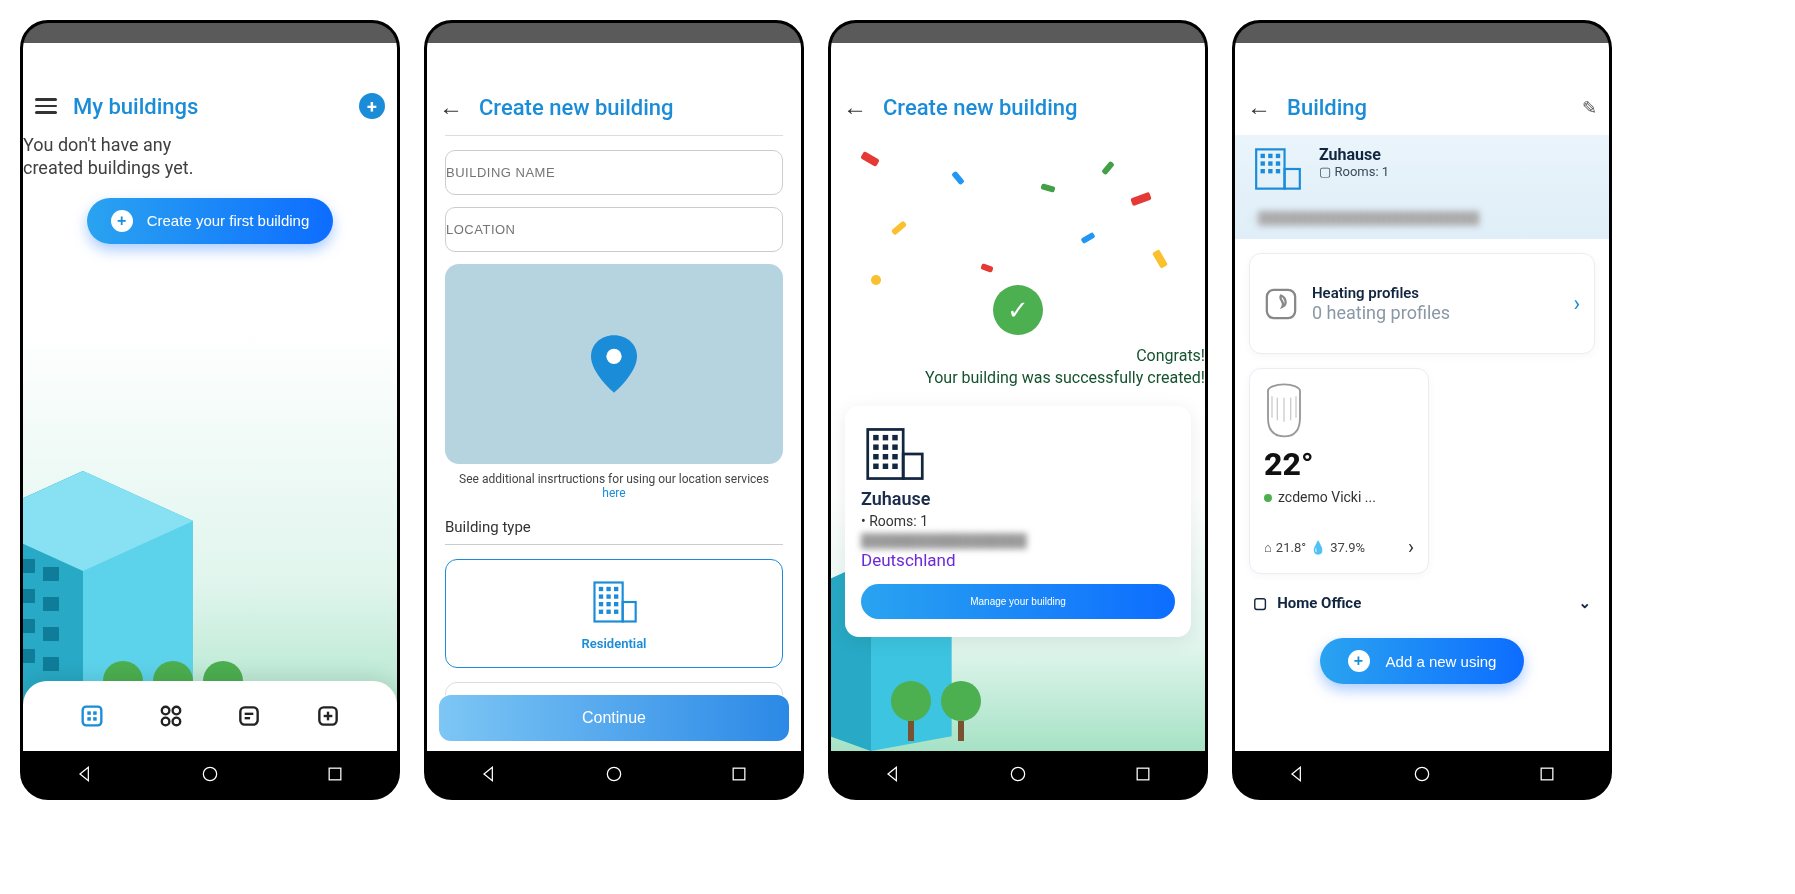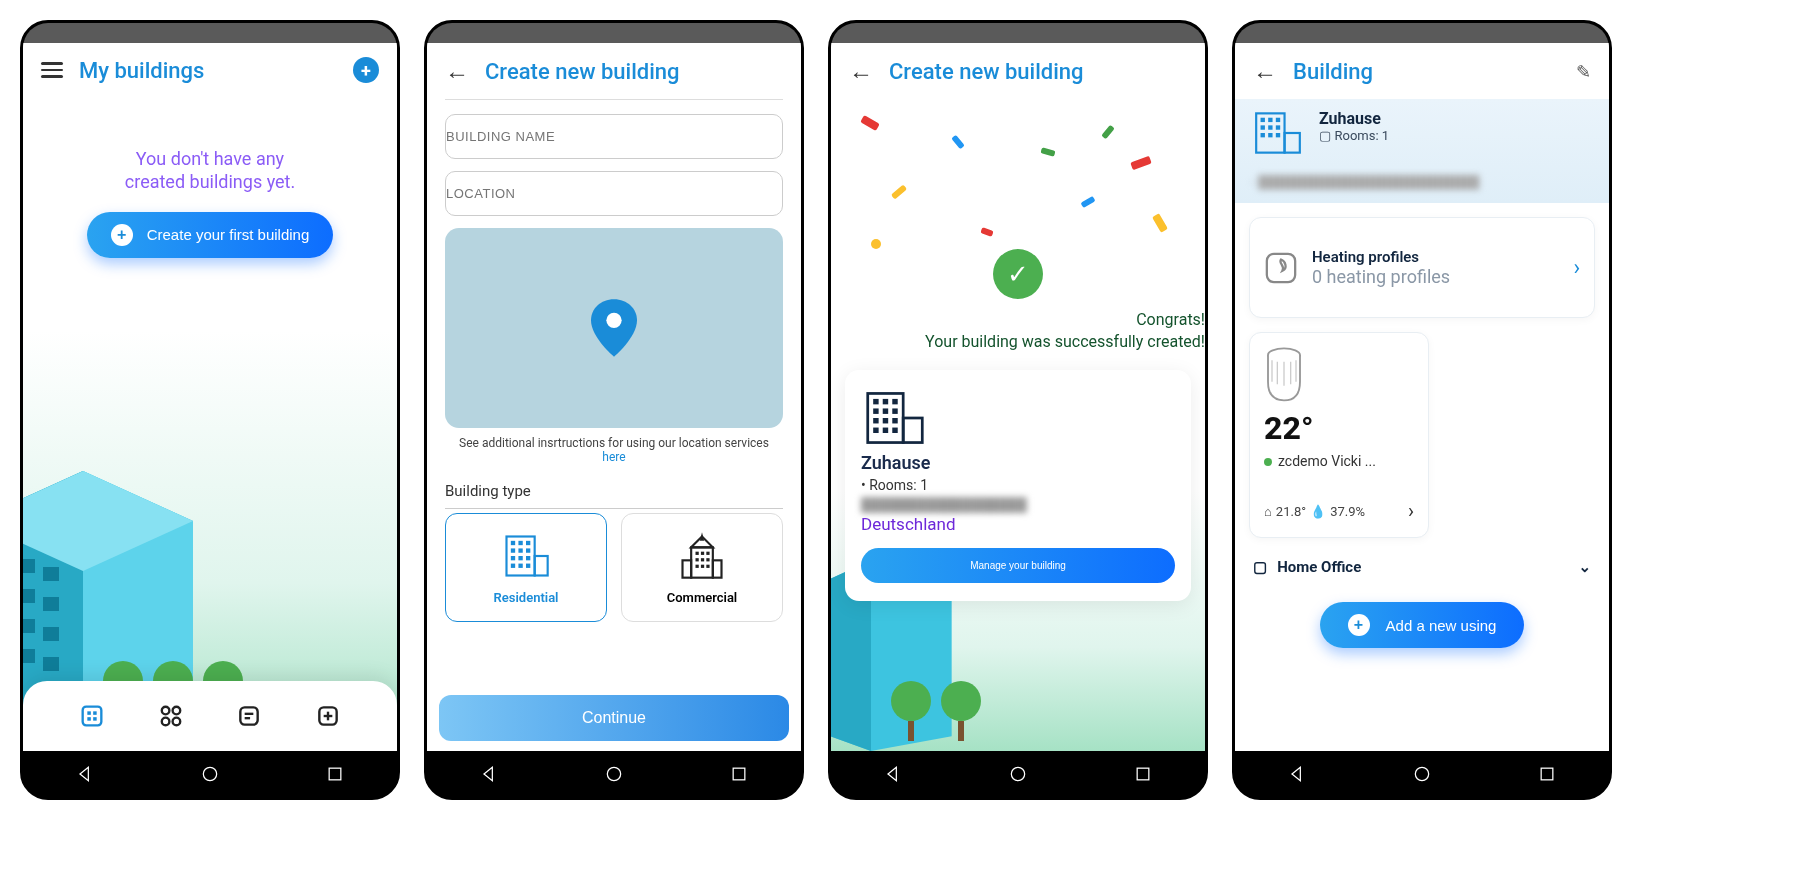--- a/index.html
+++ b/index.html
@@ -40,43 +40,44 @@
     display: flex;
     justify-content: space-around;
     align-items: center;
   }
   .nav-bar svg { width: 20px; height: 20px; }
 
   
   .app-header {
     display: flex;
     align-items: center;
-    padding: 14px 18px;
+    padding: 14px 12px;
     gap: 16px;
     background: #fff;
+    margin-top: 36px;
   }
   .app-header .title {
     color: #1a8cd8;
     font-size: 22px;
     font-weight: 500;
     flex: 1;
   }
   .hamburger { display:flex; flex-direction:column; gap:4px; cursor:pointer;}
   .hamburger span { width:22px; height:2.5px; background:#333; border-radius:2px;}
   .back-arrow { font-size: 24px; color:#333; cursor:pointer;}
 
   .plus-circle {
     width: 26px; height: 26px; border-radius: 50%;
     background: #1a8cd8; color:#fff; display:flex; align-items:center; justify-content:center;
     font-size:18px; font-weight:bold;
   }
   .pencil { color:#555; font-size:18px;}
 
   
-  .empty-msg { text-align:center; font-size:18px; color:#8b5cf6; margin-top:50px; line-height:1.3;}
+  .empty-msg { font-size:18px; color:#404040; line-height:1.3;}
   .primary-btn {
     background: linear-gradient(90deg,#2aa3f0,#0d6dff);
     color:#fff; border:none; border-radius:30px;
     padding: 12px 24px;
     display:flex; align-items:center; gap:14px;
     font-size:15px; margin: 18px auto 0;
     box-shadow: 0 6px 14px rgba(13,109,255,0.35);
     cursor:pointer;
   }
   .primary-btn .plus-circle { background:#fff; color:#1a8cd8; width:22px; height:22px; font-size:16px;}
@@ -118,21 +119,21 @@
     letter-spacing:0.5px;
   }
   .map-placeholder {
     width:100%; height:200px; background:#b6d4df;
     border-radius:14px; display:flex; align-items:center; justify-content:center;
     margin-bottom:8px;
   }
   .location-hint { font-size:12px; text-align:center; color:#444;}
   .location-hint a { color:#1a8cd8; display:block;}
   .section-label { font-size:15px; color:#333; margin:18px 0 4px; border-bottom:1px solid #ccc; padding-bottom:8px;}
-  .type-row {display:flex; gap:14px; margin:4px 0;}
+  .type-row {display:flex; gap:14px; margin:14px 0;flex-direction:column;}
   .type-card {
     flex:1; border:1.5px solid #ddd; border-radius:12px;
     padding:16px 10px; text-align:center; cursor:pointer;
     display:flex; flex-direction:column; align-items:center; gap:8px;
   }
   .type-card.selected { border-color:#1a8cd8;}
   .type-card .label { font-size:13px; font-weight:600;}
   .type-card.selected .label { color:#1a8cd8;}
 
   

